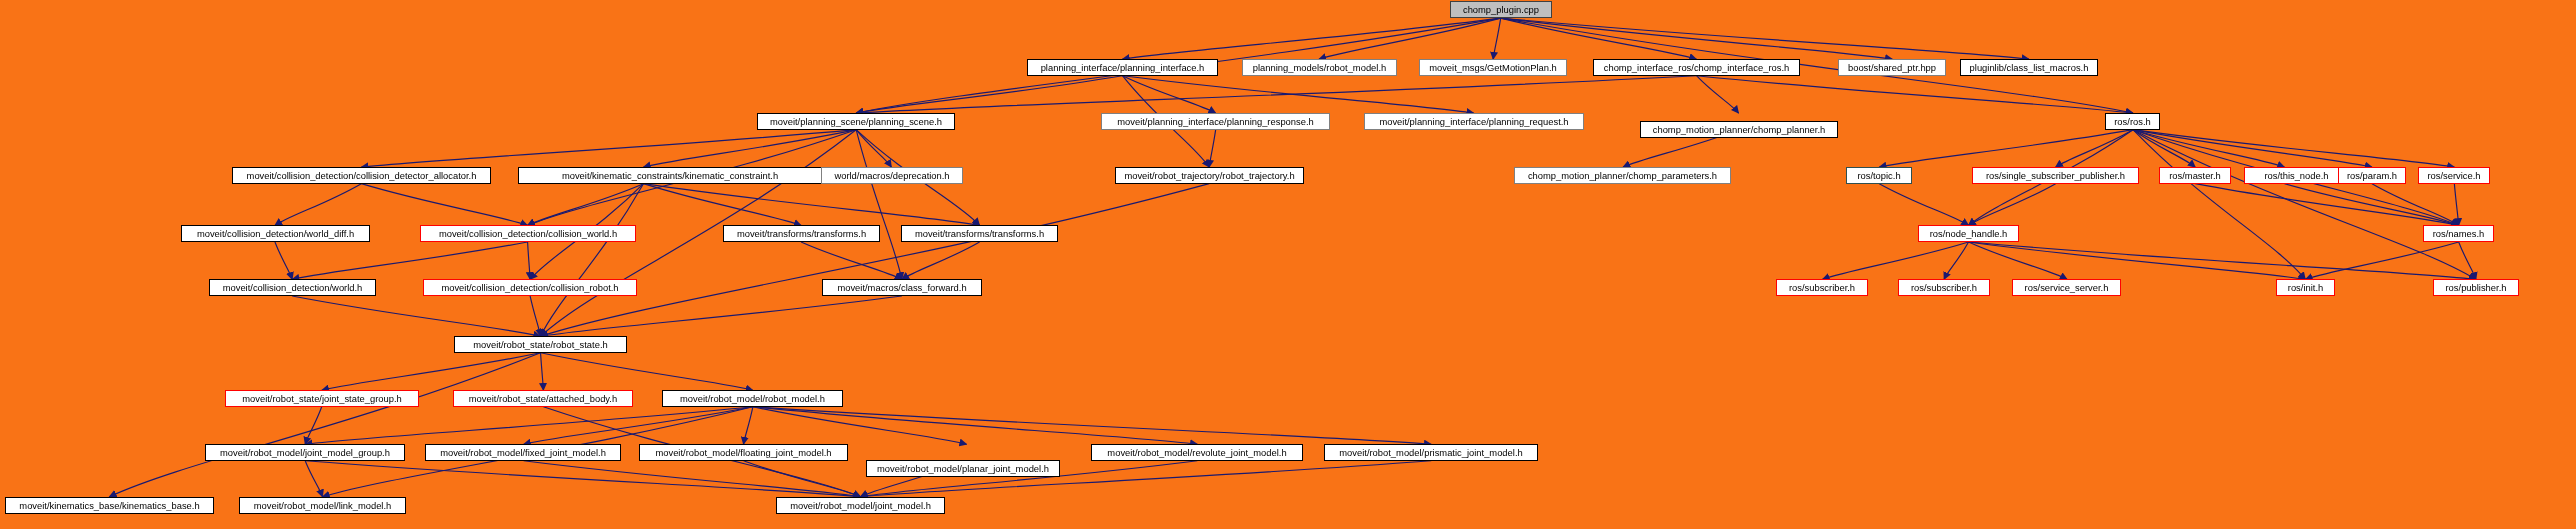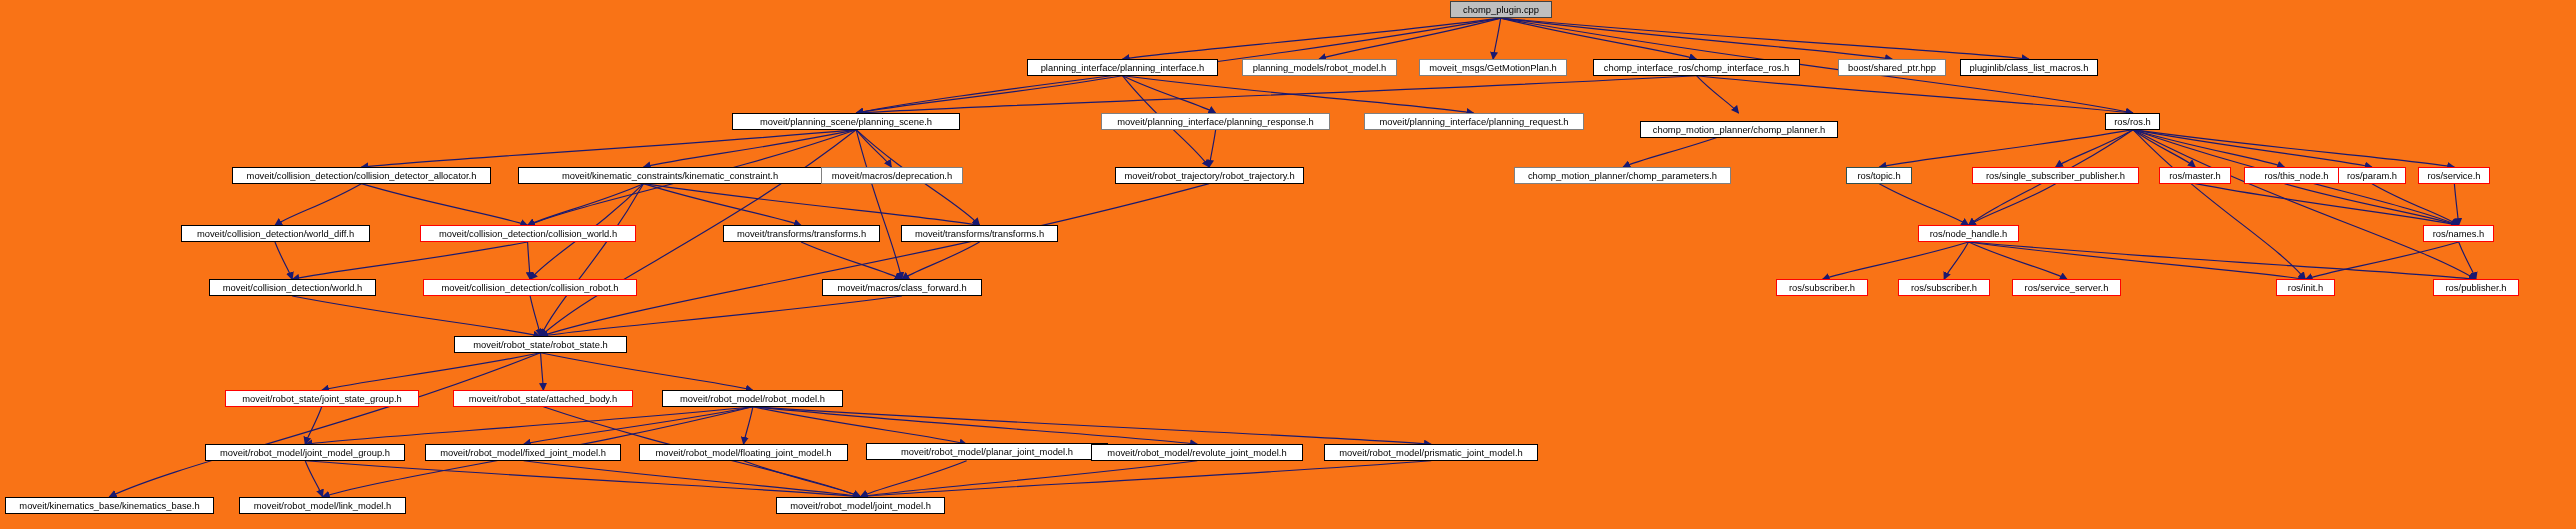--- a/index.html
+++ b/index.html
@@ -133,28 +133,28 @@
       </g>
   </svg>
   <div id="nodes-layer">
       <div class="node root" style="left: 1450px; top: 1.4px; width: 102px;">chomp_plugin.cpp</div>
       <div class="node black" style="left: 1027px; top: 59px; width: 191px;">planning_interface/planning_interface.h</div>
       <div class="node grey" style="left: 1242px; top: 59px; width: 155px;">planning_models/robot_model.h</div>
       <div class="node grey" style="left: 1419px; top: 59px; width: 148px;">moveit_msgs/GetMotionPlan.h</div>
       <div class="node black" style="left: 1593px; top: 59px; width: 207px;">chomp_interface_ros/chomp_interface_ros.h</div>
       <div class="node grey" style="left: 1838px; top: 59px; width: 108px;">boost/shared_ptr.hpp</div>
       <div class="node black" style="left: 1960px; top: 59px; width: 138px;">pluginlib/class_list_macros.h</div>
-      <div class="node black" style="left: 732px; top: 113px; width: 228px;">moveit/planning_scene/planning_scene.h</div>
+      <div class="node black" style="left: 757px; top: 113px; width: 198px;">moveit/planning_scene/planning_scene.h</div>
       <div class="node grey" style="left: 1101px; top: 113px; width: 229px;">moveit/planning_interface/planning_response.h</div>
       <div class="node grey" style="left: 1364px; top: 113px; width: 220px;">moveit/planning_interface/planning_request.h</div>
       <div class="node black" style="left: 1640px; top: 113px; width: 198px; margin-top: 8px;">chomp_motion_planner/chomp_planner.h</div>
       <div class="node black" style="left: 2105px; top: 113px; width: 55px;">ros/ros.h</div>
       <div class="node black" style="left: 232px; top: 167px; width: 259px;">moveit/collision_detection/collision_detector_allocator.h</div>
       <div class="node black" style="left: 518px; top: 167px; width: 304px;">moveit/kinematic_constraints/kinematic_constraint.h</div>
-      <div class="node grey" style="left: 821px; top: 167px; width: 142px;">moveit/macros/deprecation.h</div>
+      <div class="node grey" style="left: 821px; top: 167px; width: 142px;">world/macros/deprecation.h</div>
       <div class="node black" style="left: 1115px; top: 167px; width: 189px;">moveit/robot_trajectory/robot_trajectory.h</div>
       <div class="node grey" style="left: 1514px; top: 167px; width: 217px;">chomp_motion_planner/chomp_parameters.h</div>
       <div class="node dark" style="left: 1846px; top: 167px; width: 66px;">ros/topic.h</div>
       <div class="node red" style="left: 1972px; top: 167px; width: 167px;">ros/single_subscriber_publisher.h</div>
       <div class="node red" style="left: 2159px; top: 167px; width: 72px;">ros/master.h</div>
       <div class="node red" style="left: 2244px; top: 167px; width: 102px; padding-left: 8px;">ros/this_node.h</div>
       <div class="node red" style="left: 2338px; top: 167px; width: 68px;">ros/param.h</div>
       <div class="node red" style="left: 2418px; top: 167px; width: 72px;">ros/service.h</div>
       <div class="node black" style="left: 181px; top: 225px; width: 189px;">moveit/collision_detection/world_diff.h</div>
       <div class="node red" style="left: 420px; top: 225px; width: 216px;">moveit/collision_detection/collision_world.h</div>
@@ -170,21 +170,21 @@
       <div class="node red" style="left: 2012px; top: 279px; width: 109px;">ros/service_server.h</div>
       <div class="node red" style="left: 2276px; top: 279px; width: 59px;">ros/init.h</div>
       <div class="node red" style="left: 2433px; top: 279px; width: 86px;">ros/publisher.h</div>
       <div class="node black" style="left: 454px; top: 336px; width: 173px;">moveit/robot_state/robot_state.h</div>
       <div class="node red" style="left: 225px; top: 390px; width: 194px; text-align: center;">moveit/robot_state/joint_state_group.h</div>
       <div class="node red" style="left: 453px; top: 390px; width: 180px;">moveit/robot_state/attached_body.h</div>
       <div class="node black" style="left: 662px; top: 390px; width: 181px;">moveit/robot_model/robot_model.h</div>
       <div class="node black" style="left: 205px; top: 444px; width: 200px;">moveit/robot_model/joint_model_group.h</div>
       <div class="node black" style="left: 425px; top: 444px; width: 196px;">moveit/robot_model/fixed_joint_model.h</div>
       <div class="node black" style="left: 639px; top: 444px; width: 209px;">moveit/robot_model/floating_joint_model.h</div>
-      <div class="node black" style="left: 866px; top: 443px; width: 242px;">moveit/robot_model/planar_joint_model.h</div>
+      <div class="node black" style="left: 866px; top: 460px; width: 194px;">moveit/robot_model/planar_joint_model.h</div>
       <div class="node black" style="left: 1091px; top: 444px; width: 212px;">moveit/robot_model/revolute_joint_model.h</div>
       <div class="node black" style="left: 1324px; top: 444px; width: 214px;">moveit/robot_model/prismatic_joint_model.h</div>
       <div class="node black" style="left: 5px; top: 497px; width: 209px;">moveit/kinematics_base/kinematics_base.h</div>
       <div class="node black" style="left: 239px; top: 497px; width: 167px;">moveit/robot_model/link_model.h</div>
       <div class="node black" style="left: 776px; top: 497px; width: 169px;">moveit/robot_model/joint_model.h</div>
     </div>
 </div>
 
 
 </body></html>

